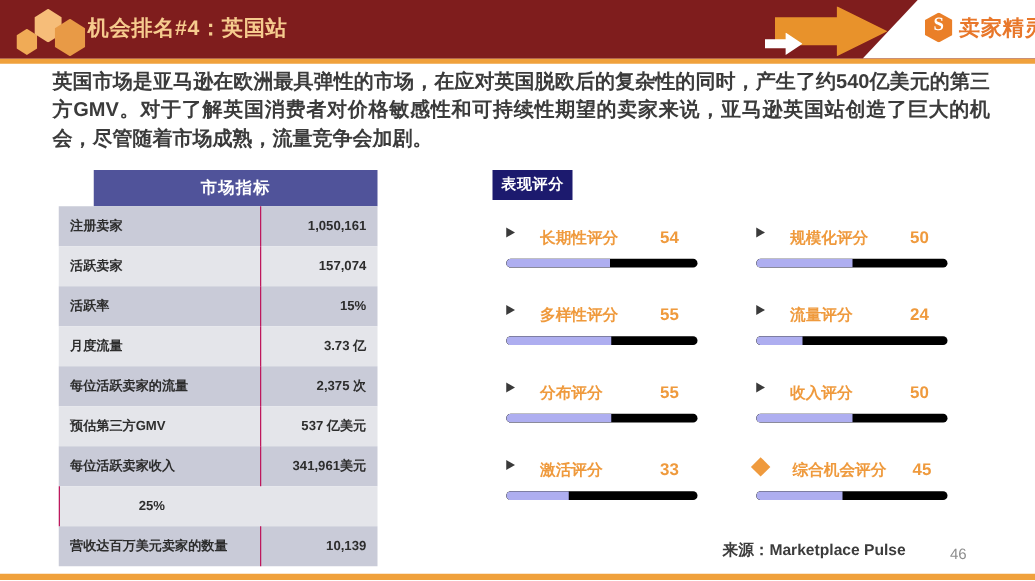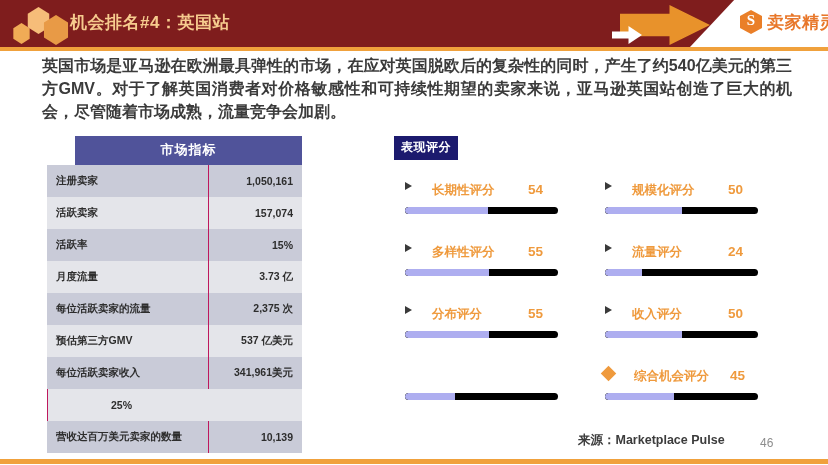--- a/index.html
+++ b/index.html
@@ -377,20 +377,25 @@
       <div class="score-row">
         <div class="marker-tri"></div>
         <div class="score-label">收入评分</div>
         <div class="score-value">50</div>
       </div>
       <div class="bar-track">
         <div class="bar-fill" style="width: 50%;"></div>
       </div>
     </div>
     <div class="score-item">
+      <div class="score-row">
+        <div class="marker-tri"></div>
+        <div class="score-label">激活评分</div>
+        <div class="score-value">33</div>
+      </div>
       <div class="bar-track">
         <div class="bar-fill" style="width: 33%;"></div>
       </div>
     </div>
     <div class="score-item">
       <div class="score-row">
         <div class="marker-diamond"></div>
         <div class="score-label">综合机会评分</div>
         <div class="score-value">45</div>
       </div>

